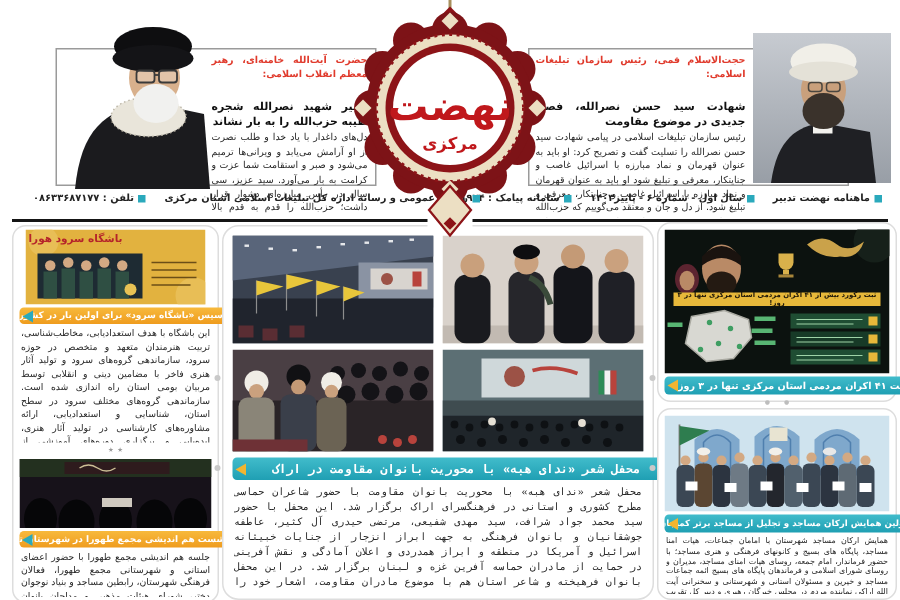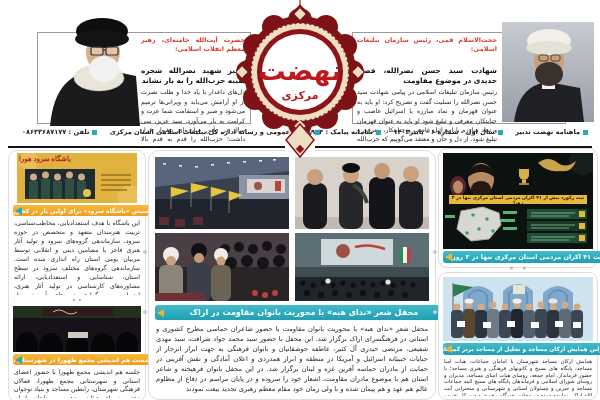--- a/index.html
+++ b/index.html
@@ -150,21 +150,21 @@
           <circle cx="64.5" cy="24" r="3.5"></circle>
       </g>
       <circle cx="70" cy="40" r="4" fill="#e8c254"></circle>
       <g stroke="#6b4e17" stroke-width="1">
         <line x1="84" y1="22" x2="114" y2="22"></line>
           <line x1="84" y1="27" x2="114" y2="27"></line>
         <line x1="84" y1="32" x2="114" y2="32"></line>
           <line x1="84" y1="37" x2="110" y2="37"></line>
       </g>
     </svg>
-    <div class="overlay" style="left:10px;top:4px;width:106px;text-align:left;color:#b5232a;font-size:7px;font-weight:bold;font-family:Liberation Serif, serif;">باشگاه سرود هورا</div>
+    <div class="overlay" style="left:10px;top:4px;width:106px;text-align:left;color:#b5232a;font-size:7px;font-weight:bold;">باشگاه سرود هورا</div>
     <div class="cap orange" style="left:4px;top:54px;width:128px;height:11px;font-size:6px;">
       <span class="arrow"></span>
       <span class="cap-text">تأسیس «باشگاه سرود» برای اولین بار در کشور</span>
     </div>
     <div class="body-text" style="left:5px;top:68px;width:126px;height:76px;font-size:6.2px;line-height:1.45;">این باشگاه با هدف استعدادیابی، مخاطب‌شناسی، تربیت هنرمندان متعهد و متخصص در حوزه سرود، سازماندهی گروه‌های سرود و تولید آثار هنری فاخر با مضامین دینی و انقلابی توسط مربیان بومی استان راه اندازی شده است. سازماندهی گروه‌های مختلف سرود در سطح استان، شناسایی و استعدادیابی، ارائه مشاوره‌های کارشناسی در تولید آثار هنری، ایده‌یابی و برگزاری دوره‌های آموزشی از اصلی‌ترین اهداف راه اندازی باشگاه سرود هورا در استان مرکزی خواهد بود.</div>
     <div class="divider" style="top:145px;">٭  ٭</div>
     <svg class="photo abs" style="left:4px;top:155px;" width="128" height="46" viewBox="0 0 128 46">
       <rect width="128" height="46" fill="#17121a"></rect>
       <rect x="0" y="0" width="128" height="12" fill="#23301f"></rect>
       <rect x="30" y="2" width="70" height="8" fill="#2e1b1d"></rect>
@@ -178,21 +178,21 @@
       </g>
       <rect x="55" y="26" width="20" height="6" fill="#cfc9bf"></rect>
     </svg>
     <div class="cap orange" style="left:4px;top:203px;width:128px;height:11px;font-size:6px;">
       <span class="arrow"></span>
       <span class="cap-text">نشست هم اندیشی مجمع طهورا در شهرستان تفرش</span>
     </div>
     <div class="body-text" style="left:5px;top:217px;width:126px;height:30px;font-size:6.2px;line-height:1.4;">جلسه هم اندیشی مجمع طهورا با حضور اعضای استانی و شهرستانی مجمع طهورا، فعالان فرهنگی شهرستان، رابطین مساجد و بنیاد نوجوان دختر، شورای هیئات مذهبی و مداحان بانوان شهرستان تفرش برگزار شد.</div>
   </div>
 
-  <div class="panel" style="left:148px;top:150px;width:286px;height:248px;border-radius:11px;">
+  <div class="panel" style="left:148px;top:150px;width:286px;height:248px;border-radius:11px;font-family:Liberation Mono, monospace;">
     <svg class="photo abs" style="left:6px;top:6px;" width="134" height="72" viewBox="0 0 134 72">
       <rect width="134" height="72" fill="#39414f"></rect>
       <path d="M0,0 L134,0 L134,14 L0,30 Z" fill="#59657a"></path>
       <g fill="#ffffff" opacity="0.85">
         <rect x="8" y="6" width="3" height="1.6"></rect>
           <rect x="24" y="8" width="3" height="1.6"></rect>
           <rect x="40" y="9" width="3" height="1.6"></rect>
         <rect x="56" y="7" width="3" height="1.6"></rect>
           <rect x="72" y="5" width="3" height="1.6"></rect>
           <rect x="88" y="4" width="3" height="1.6"></rect>

